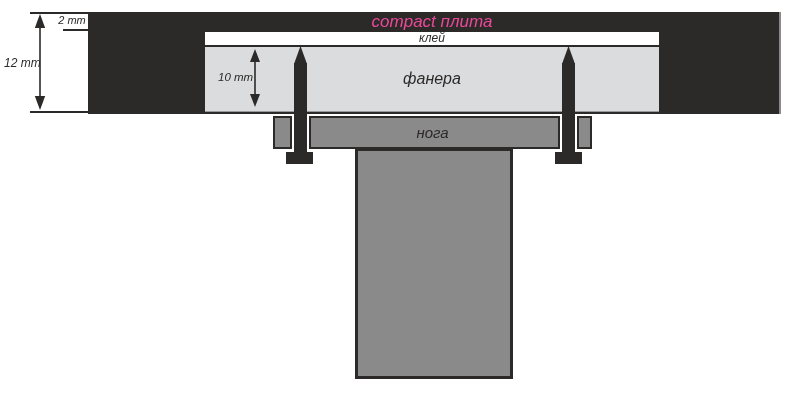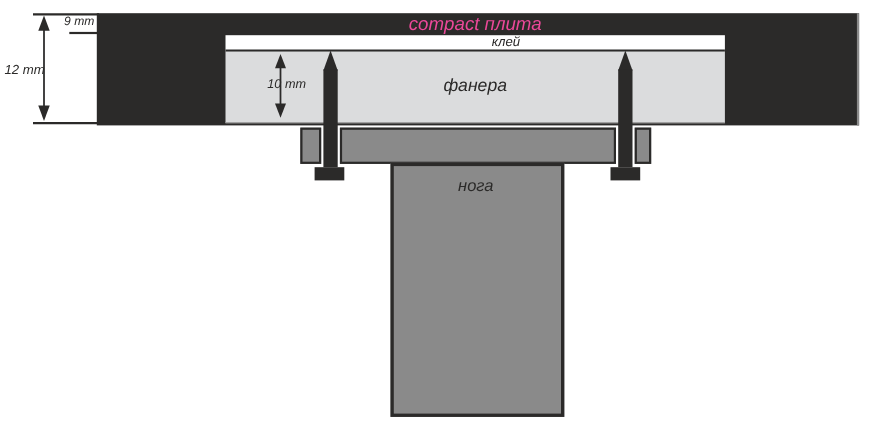--- a/index.html
+++ b/index.html
@@ -34,21 +34,21 @@
   }
   .glue {
     left: 205px; top: 32px; width: 454px; height: 15px;
     background: #ffffff;
     border-bottom: 2px solid #2b2a29;
     box-sizing: border-box;
   }
   .glue-label {
     left: 205px; top: 32px; width: 454px; height: 13px;
     text-align: center;
-    font-size: 12px; line-height: 13px; padding-left: 28px;
+    font-size: 12px; line-height: 13px;
   }
   .plywood {
     left: 205px; top: 47px; width: 454px; height: 65px;
     background: #dbdcdd;
     border-bottom: 1px solid #999999;
     box-sizing: border-box;
   }
   .plywood-label {
     left: 205px; top: 70px; width: 454px;
     text-align: center;
@@ -62,35 +62,34 @@
     border: 2px solid #2b2a29;
     box-sizing: border-box;
   }
   .rail-left-cap  { left: 273px; width: 19px; }
   .rail-main      { left: 309px; width: 251px; }
   .rail-right-cap { left: 577px; width: 15px; }
   .rail-label {
     left: 273px; top: 124px; width: 319px;
     text-align: center;
     font-size: 15px;
-    margin-top: 37px;
   }
 
   
   .post {
     left: 355px; top: 148px; width: 158px; height: 231px;
     background: #8a8a8a;
     border: 3px solid #2b2a29;
     box-sizing: border-box;
   }
 
   
   .dim-total-label   { left: 4px;  top: 56px; width: 30px; text-align: right; font-size: 12px; }
   .dim-top-label     { left: 57px; top: 14px; width: 30px; text-align: center; font-size: 11px; }
-  .dim-plywood-label { left: 218px; top: 71px; width: 34px; text-align: center; font-size: 11.5px; margin-left: 25px; }
+  .dim-plywood-label { left: 218px; top: 71px; width: 34px; text-align: center; font-size: 11.5px; }
 
   
   #overlay {
     position: absolute;
     left: 0; top: 0;
     pointer-events: none;
   }
 </style>
 </head>
 <body>
@@ -108,21 +107,21 @@
   <div class="abs rail rail-right-cap"></div>
 
   <div class="abs post"></div>
 
   <div class="lbl board-label">compact плита</div>
   <div class="lbl glue-label">клей</div>
   <div class="lbl plywood-label">фанера</div>
   <div class="lbl rail-label">нога</div>
 
   <div class="lbl dim-total-label">12 mm</div>
-  <div class="lbl dim-top-label">9 mm</div>
+  <div class="lbl dim-top-label">2 mm</div>
   <div class="lbl dim-plywood-label">10 mm</div>
 
   <svg id="overlay" width="800" height="400" viewBox="0 0 800 400">
 
     <g stroke="#2b2a29">
       <line x1="30" y1="13" x2="90" y2="13" stroke-width="2"></line>
       <line x1="30" y1="112" x2="90" y2="112" stroke-width="2"></line>
 
       <line x1="63" y1="30" x2="90" y2="30" stroke-width="2"></line>
     </g>

